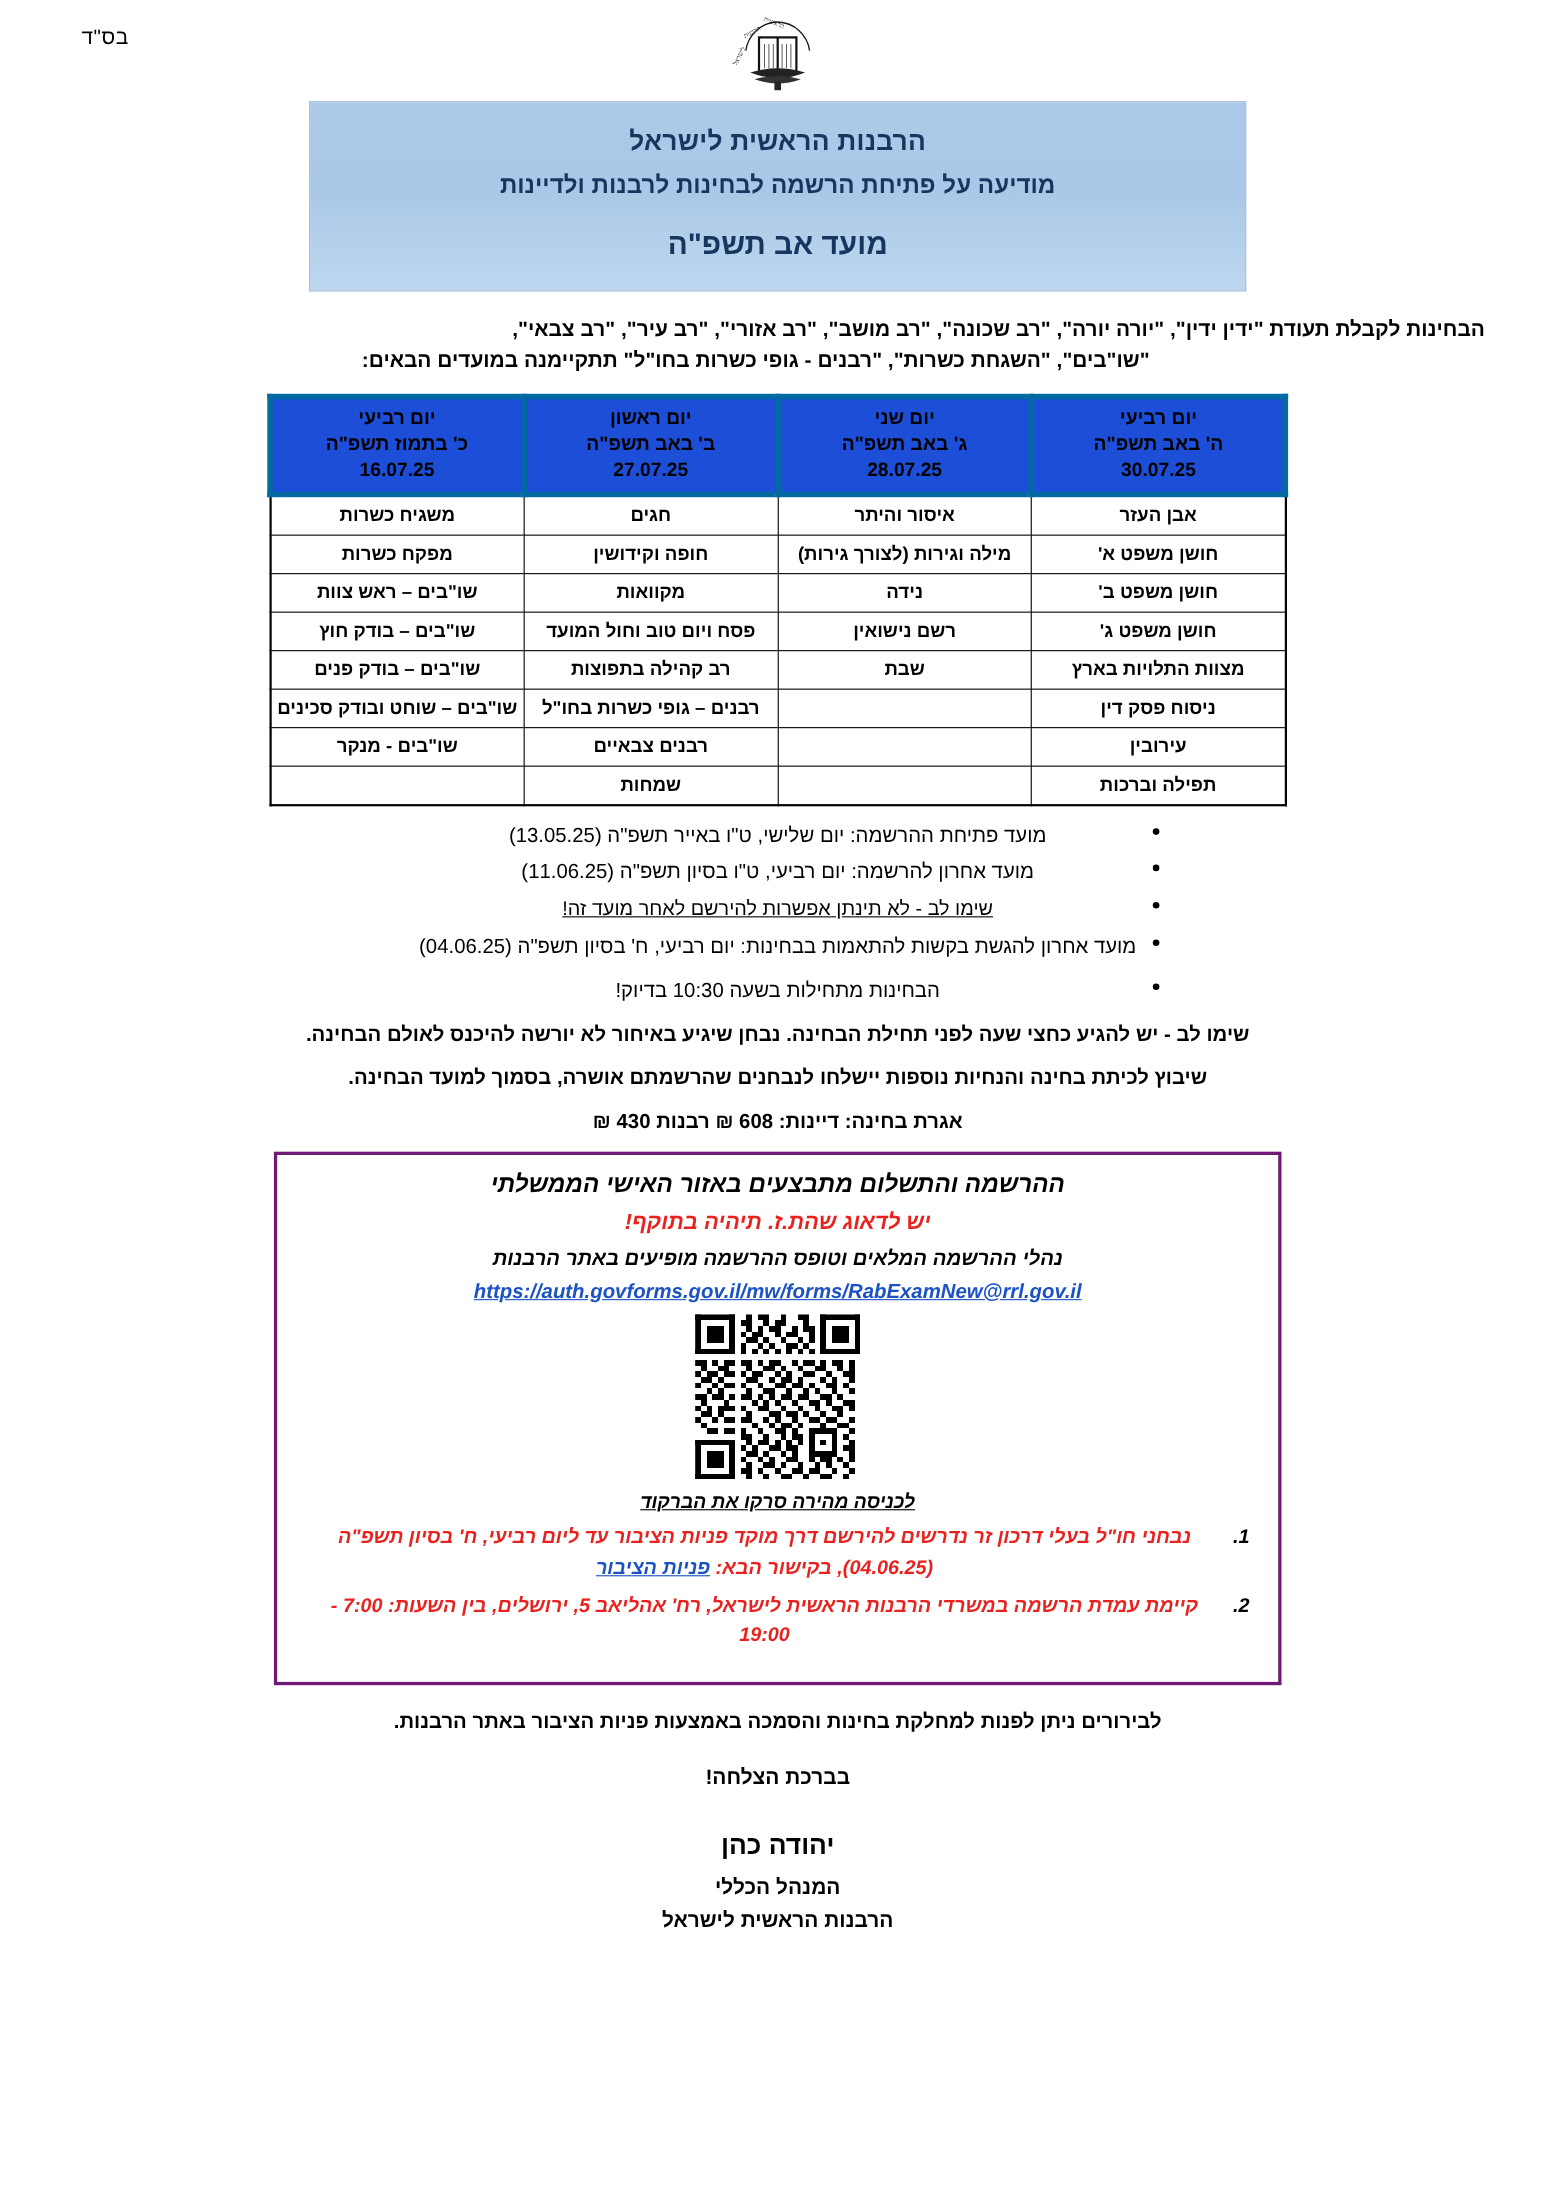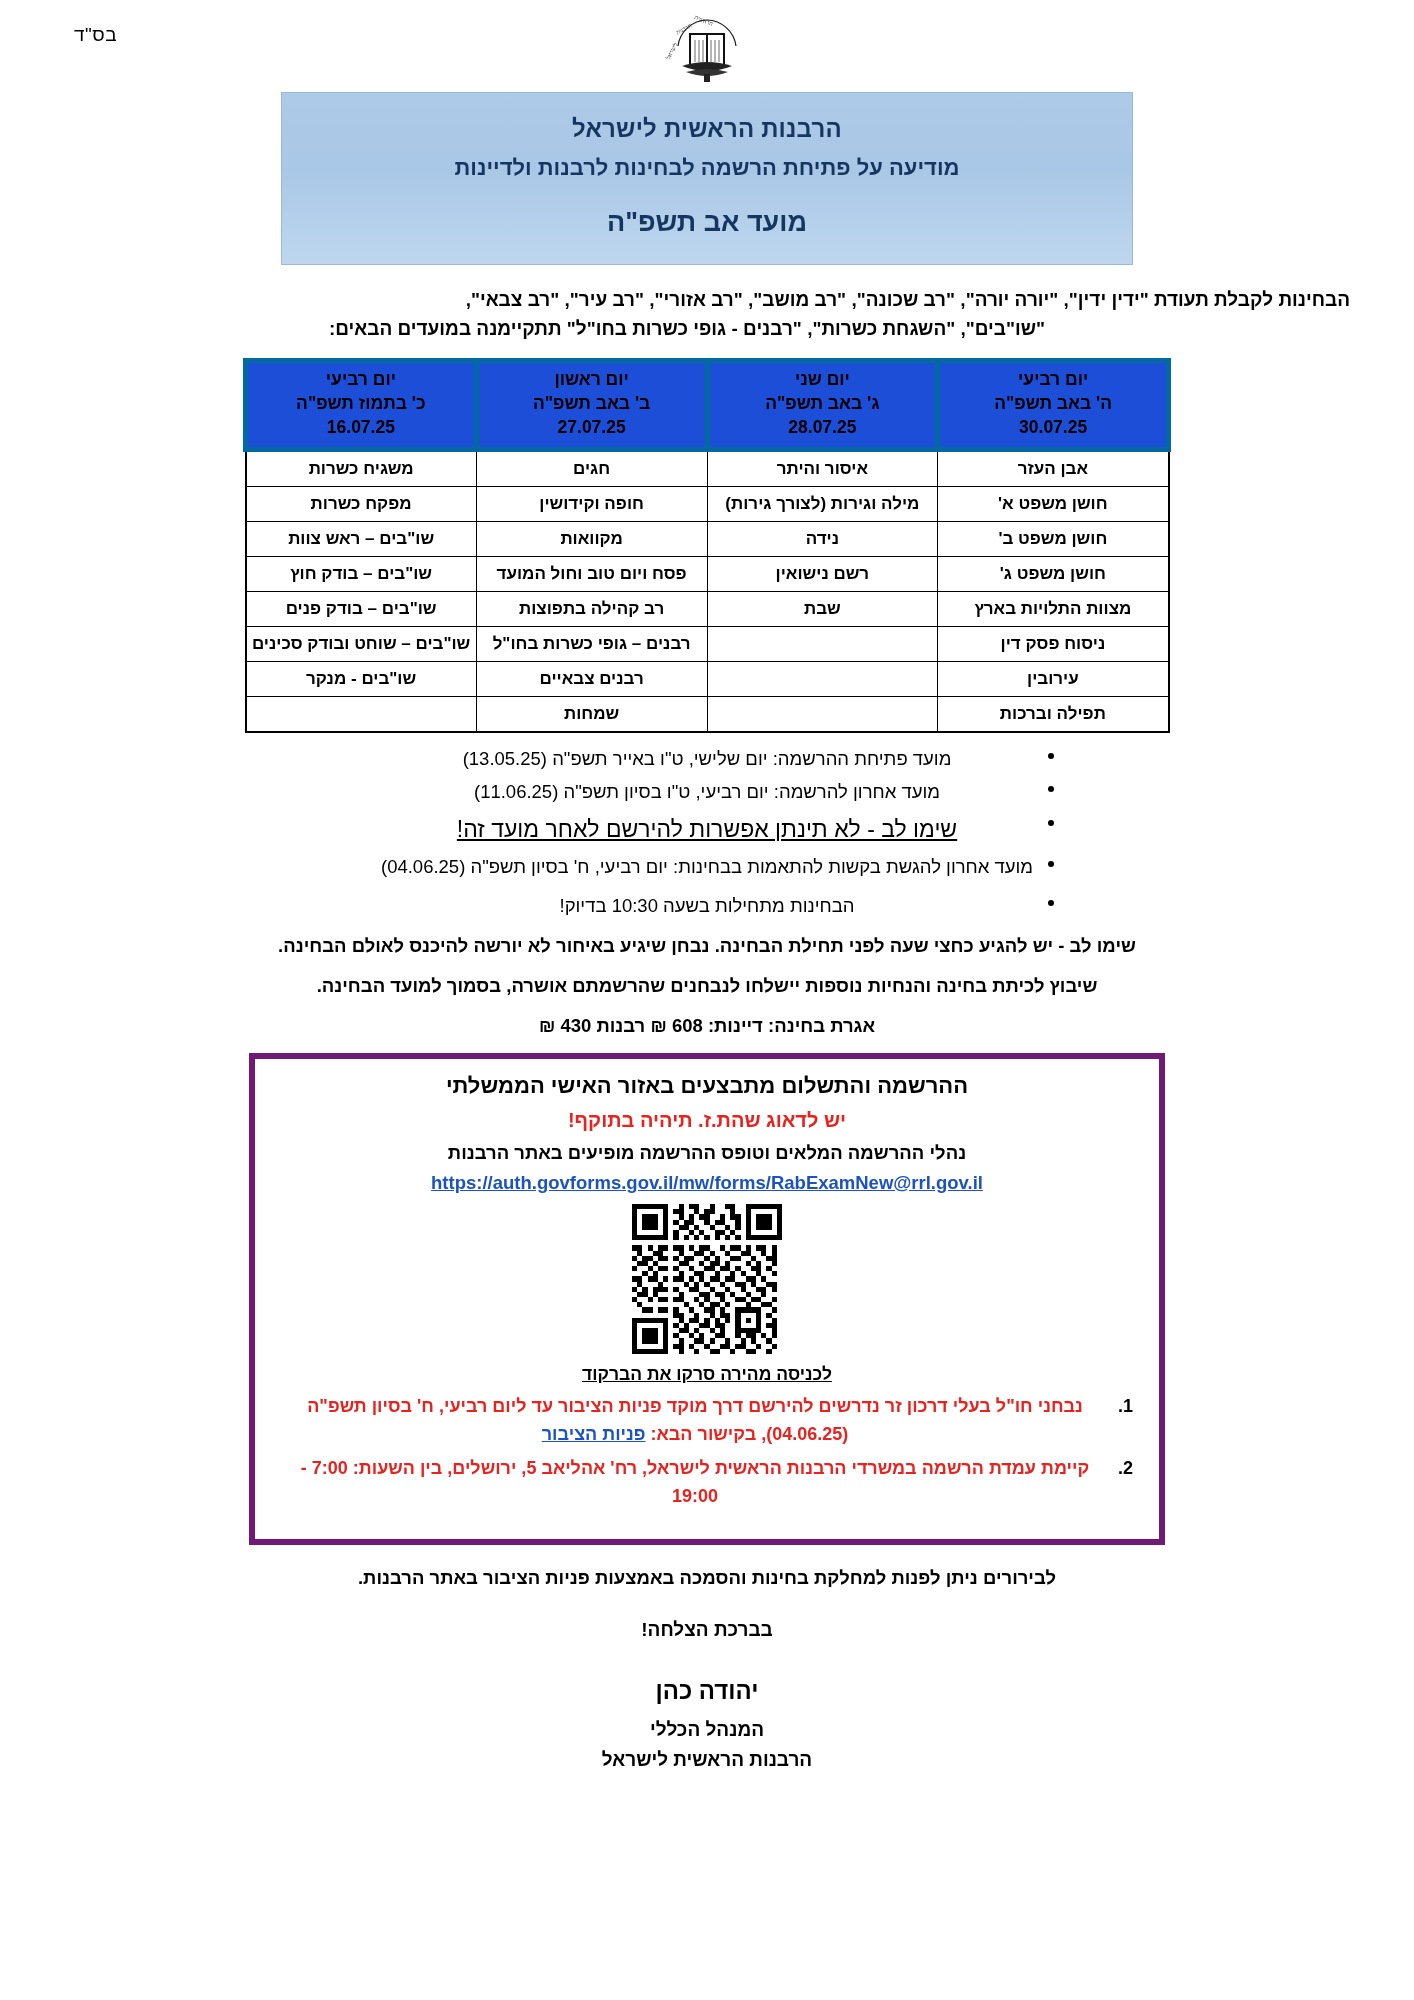--- a/index.html
+++ b/index.html
@@ -133,42 +133,43 @@
     position: absolute;
     right: 300px;
     top: 8px;
     width: 6px;
     height: 6px;
     background: #000;
     border-radius: 50%;
   }
   .note-underline {
     text-decoration: underline;
-    font-size: 23px;
+    font-size: 18px;
   }
   li.big { margin: 20px 0 22px 0; }
   li.big .dot { right: 300px; top: 12px; width: 7px; height: 7px; }
 
   p.plain {
     font-size: 18.5px;
     font-weight: 700;
     text-align: center;
     line-height: 1.5;
     margin: 12px 0;
   }
   p.wide { font-size: 18.5px; }
 
   
   .frame {
-    border: 6px solid #701a75;
+    border: 3px solid #701a75;
     width: 916px;
     margin: 14px auto 0 auto;
     padding: 14px 18px 22px 18px;
     box-sizing: border-box;
     text-align: center;
+    font-style: italic;
   }
   .frame-title {
     font-size: 22px;
     font-weight: 700;
     margin-bottom: 10px;
   }
   .frame-red {
     font-size: 20px;
     font-weight: 700;
     color: #e8231f;

